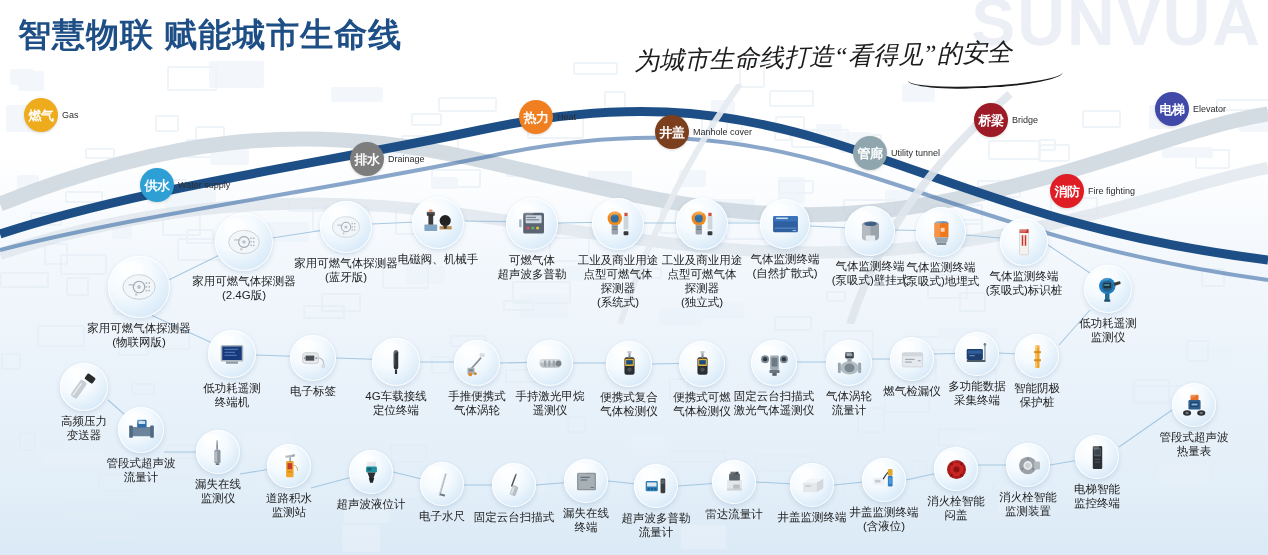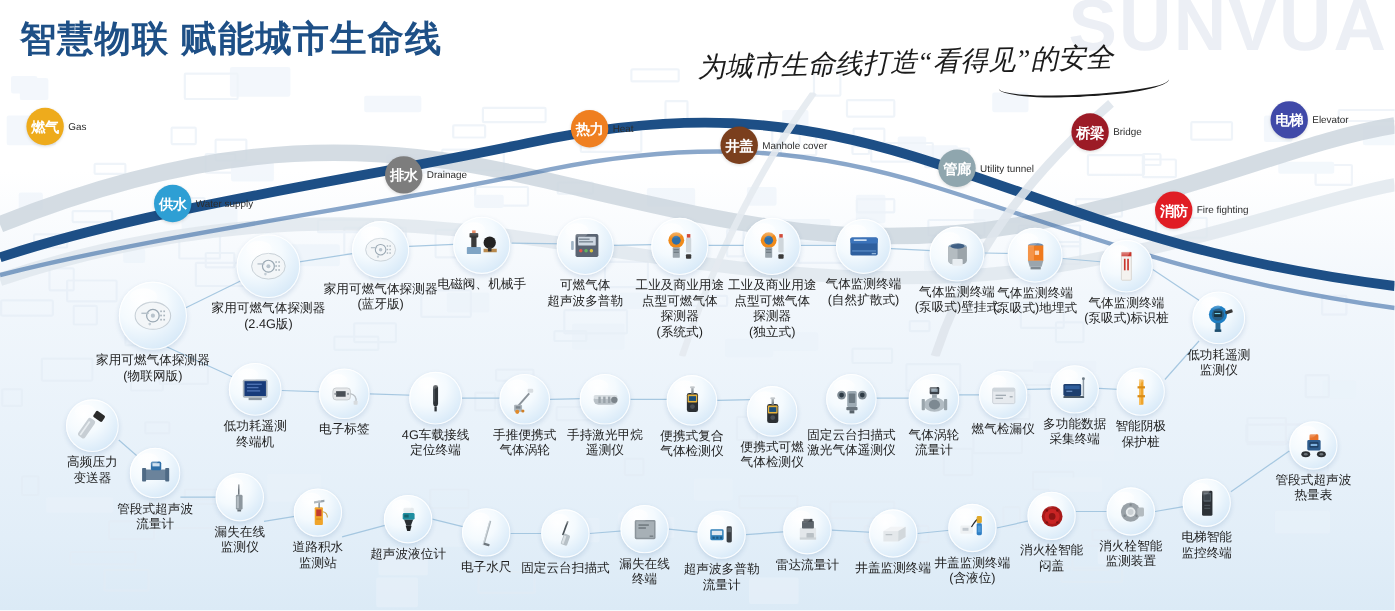--- a/index.html
+++ b/index.html
@@ -651,21 +651,21 @@
               <rect x="15.5" y="14" width="9" height="6" fill="#1b4e7a"></rect>
               <circle cx="20" cy="27" r="3" fill="#4a5056"></circle>
               <rect x="18.5" y="3" width="3" height="8" fill="#7c858c"></rect>
               <rect x="17" y="1.5" width="6" height="2.5" rx="1" fill="#9aa3a9"></rect>
             </svg>
           </span>
         </div>
         <div class="cap">便携式复合
 气体检测仪</div>
       </div>
-      <div class="node" style="left: 679px; top: 351px; width: 92px; margin-left: -23px;">
+      <div class="node" style="left: 679px; top: 341px; width: 92px; margin-left: -23px;">
         <div class="bubble" style="width: 46px; height: 46px;">
           <span class="dev">
             <svg width="29" height="29" viewBox="0 0 40 40">
               <rect x="13" y="10" width="14" height="24" rx="3" fill="#2b2f33"></rect>
               <rect x="14" y="12" width="12" height="10" rx="1" fill="#e8b43c"></rect>
               <rect x="15.5" y="14" width="9" height="6" fill="#1b4e7a"></rect>
               <circle cx="20" cy="27" r="3" fill="#4a5056"></circle>
               <rect x="18.5" y="3" width="3" height="8" fill="#7c858c"></rect>
               <rect x="17" y="1.5" width="6" height="2.5" rx="1" fill="#9aa3a9"></rect>
             </svg>

